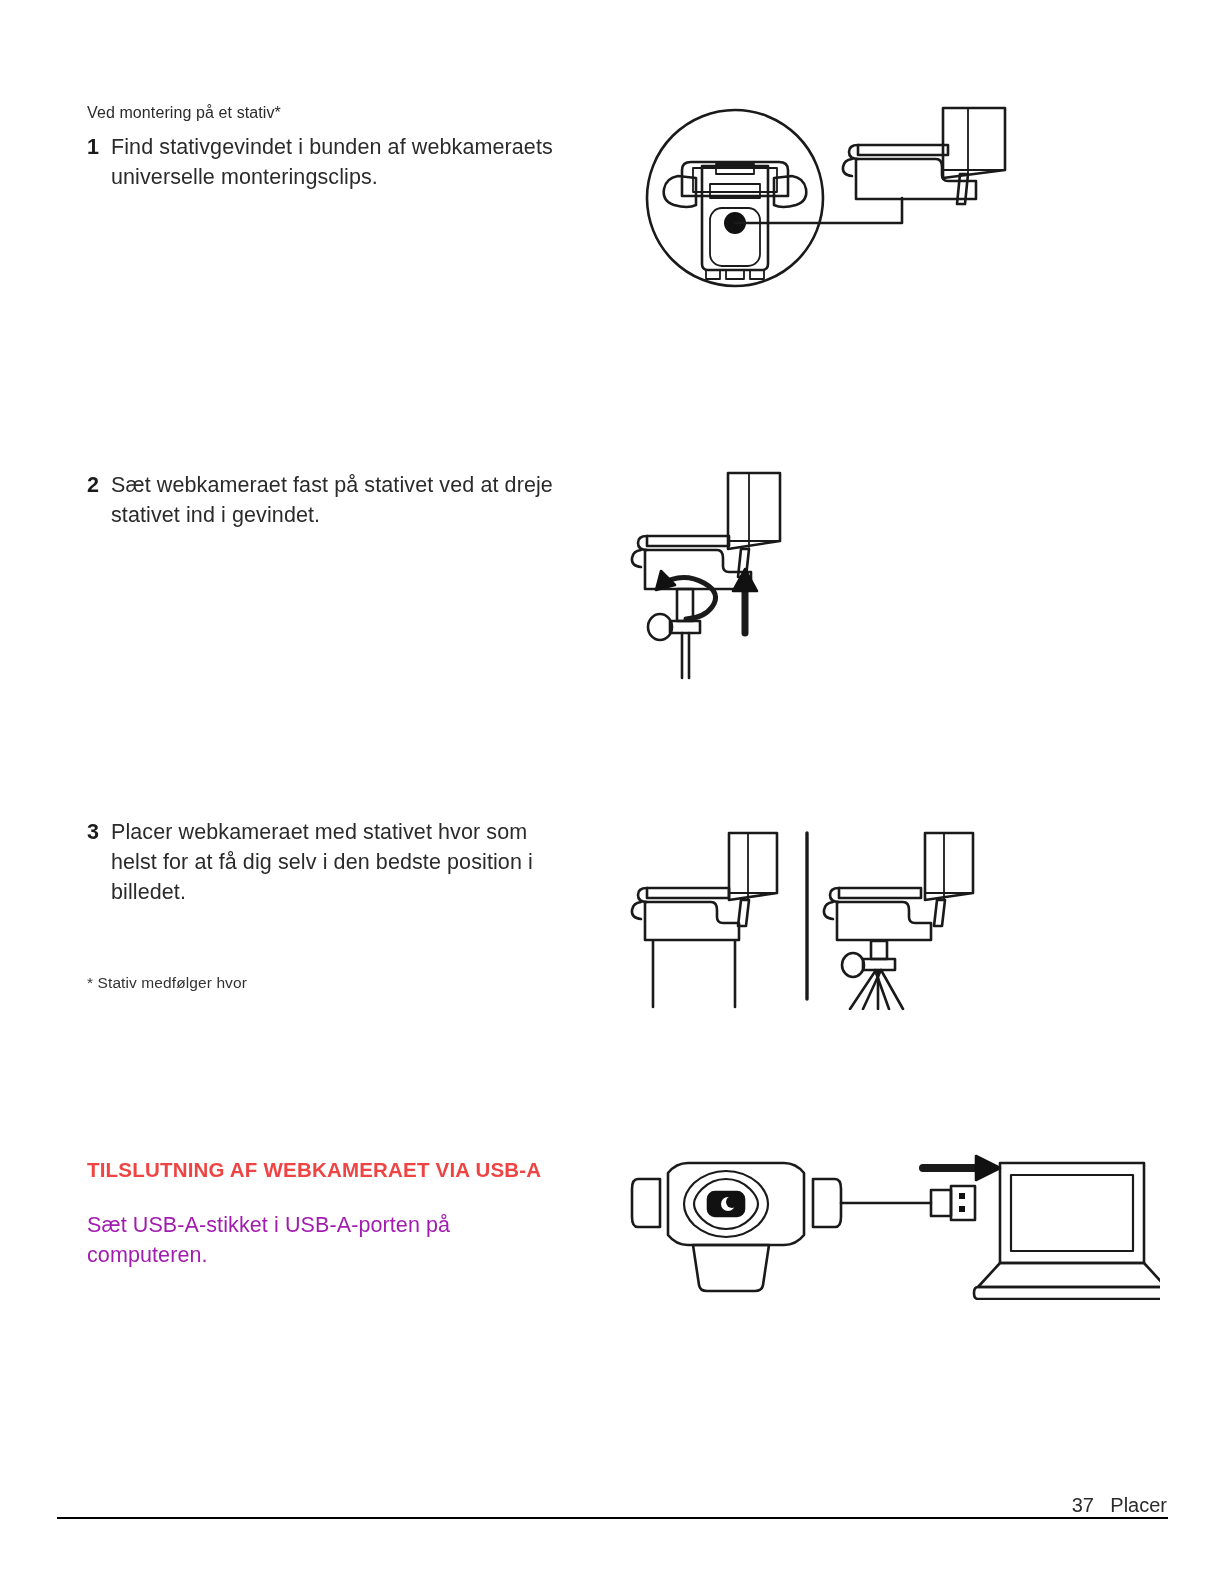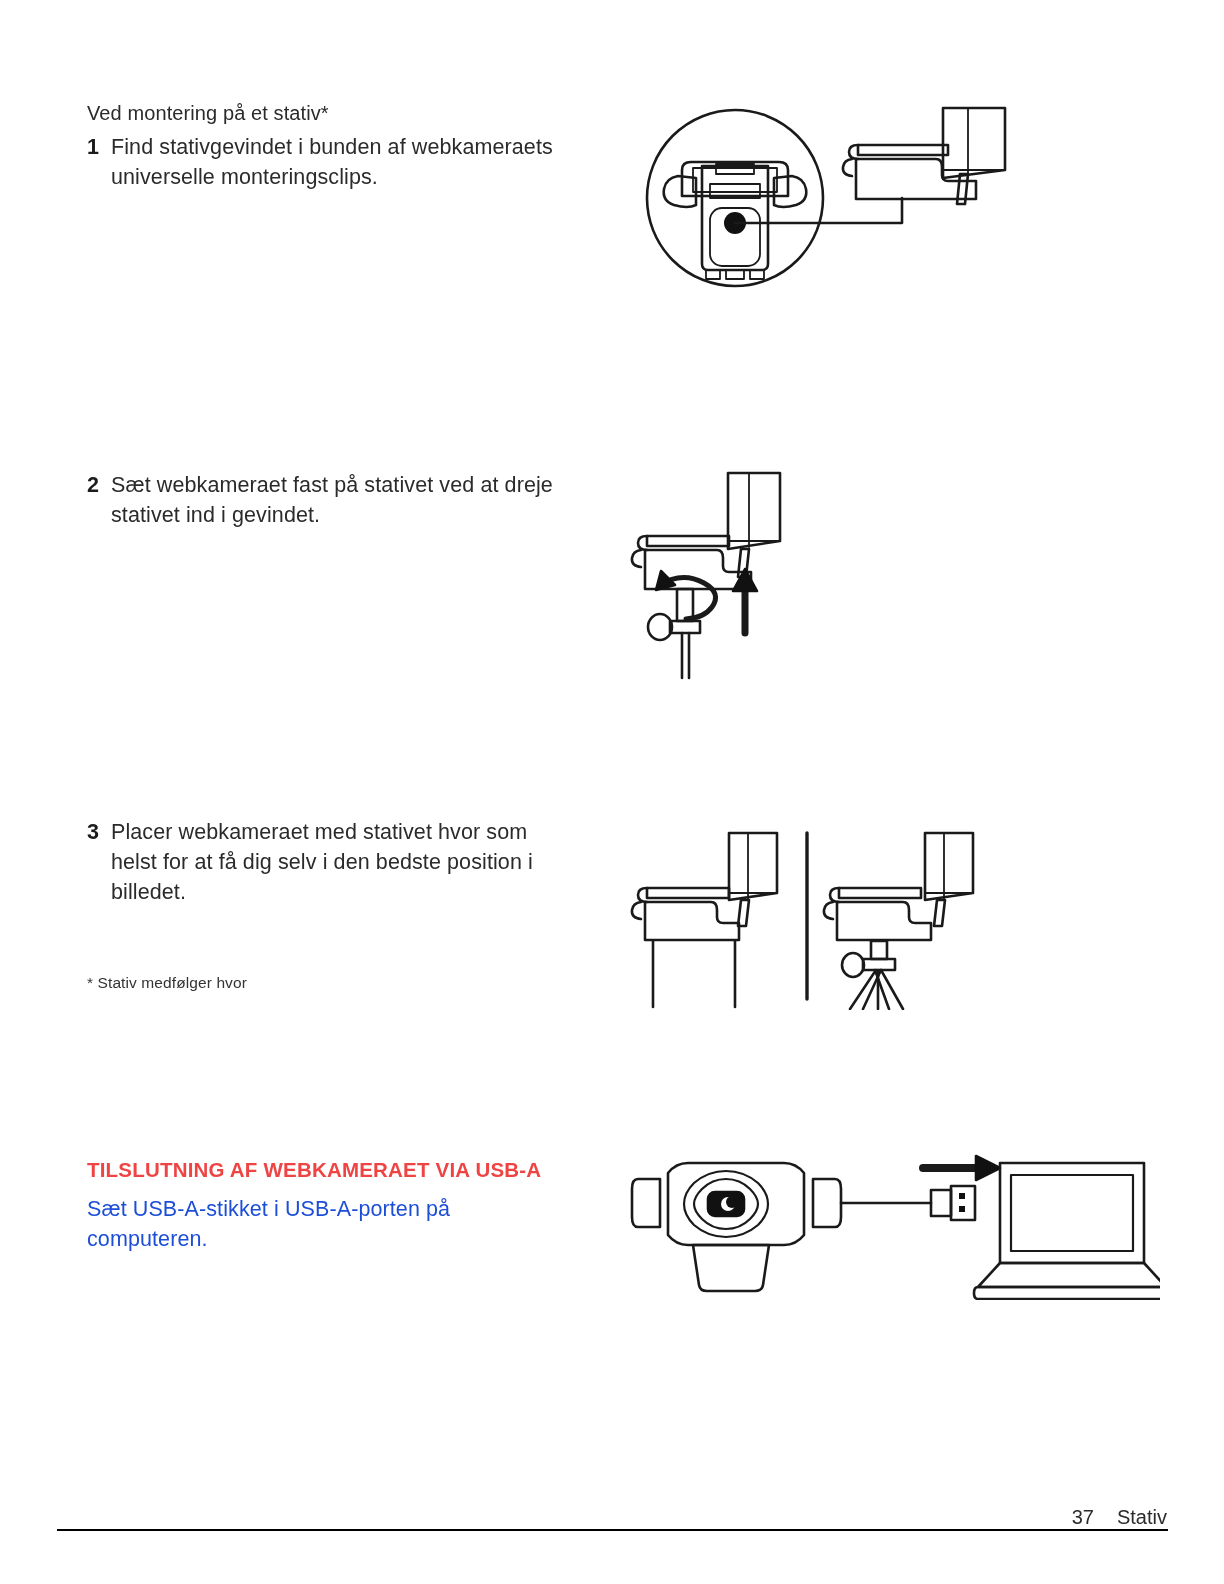--- a/index.html
+++ b/index.html
@@ -17,21 +17,21 @@
   }
   .page {
     position: absolute;
     inset: 0;
   }
 
   
   .txt-block { position: absolute; left: 87px; }
 
   .intro {
-    font-size: 20px;
+    font-size: 16px;
     line-height: 30px;
     color: #2b2b2b;
     letter-spacing: .1px;
     font-weight: 400;
   }
   .step {
     display: flex;
     align-items: flex-start;
     font-size: 21.5px;
     line-height: 30px;
@@ -55,33 +55,33 @@
 
   .sect-head {
     font-size: 20.5px;
     font-weight: 700;
     letter-spacing: .2px;
     color: #ef4444;
   }
   .sect-body {
     font-size: 21.5px;
     line-height: 30px;
-    color: #1d4ed8;
-    margin-top: 12px;
+    color: #a21caf;
+    margin-top: 28px;
     letter-spacing: .1px;
   }
 
   
   .fig { position: absolute; }
 
   
   .footer {
     position: absolute;
     left: 0; right: 0;
-    bottom: 48px;
+    bottom: 60px;
     height: 30px;
   }
   .folio {
     position: absolute;
     right: 130px;
     top: 0;
     font-size: 20px;
     color: #2b2b2b;
   }
   .lang {
@@ -279,17 +279,17 @@
         <path d="M380 18 l144 0 0 100 -144 0 z"></path>
         <path d="M391 30 l122 0 0 76 -122 0 z" stroke-width="2.2"></path>
         <path d="M380 118 l144 0 22 24 -188 0 z"></path>
         <path d="M358 142 l188 0 q4 0 4 6 q0 6 -4 6 l-188 0 q-4 0 -4 -6 q0 -6 4 -6 z"></path>
       </g>
     </svg>
   </div>
 
   <div class="footer">
     <div class="folio">37</div>
-    <div class="lang">Stativ</div>
+    <div class="lang">Placer</div>
     <div class="rule"></div>
   </div>
 
 </div>
 
 </body></html>

